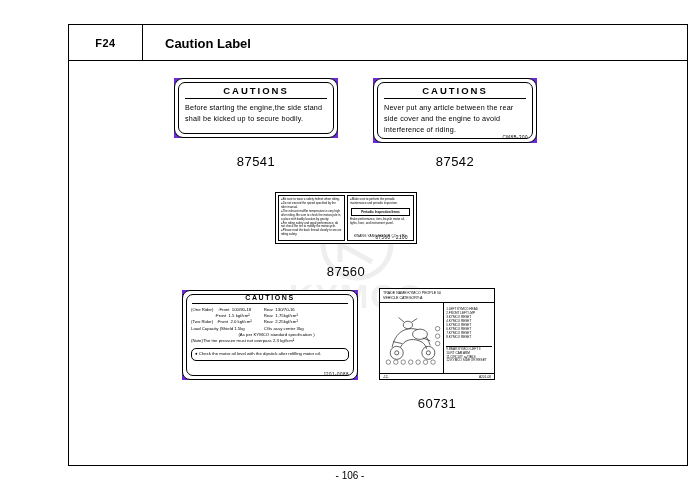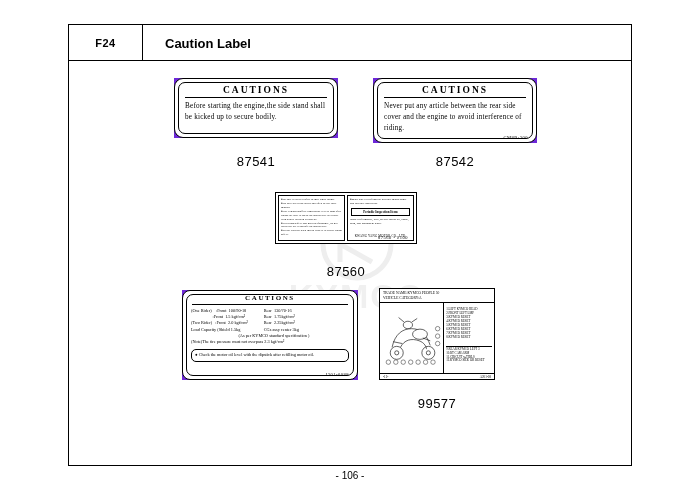--- a/index.html
+++ b/index.html
@@ -18,21 +18,21 @@
   .page {
     position: absolute;
     left: 0; top: 0;
     width: 700px;
     height: 495px;
   }
   .frame {
     position: absolute;
     left: 68px;
     top: 24px;
-    width: 564px;
+    width: 620px;
     height: 442px;
     border: 1px solid #000;
     box-sizing: border-box;
   }
   .header-row {
     position: absolute;
     left: 0; top: 0;
     width: 100%;
     height: 36px;
     border-bottom: 1px solid #000;
@@ -79,21 +79,20 @@
     width: 250px;
     height: 140px;
     pointer-events: none;
   }
 
   
   .label {
     position: absolute;
     box-sizing: border-box;
     background: #6d28d9;
-    font-family: Liberation Serif, serif;
   }
   .caution-box {
     border: 1px solid #000;
     border-radius: 9px;
     box-sizing: border-box;
     background: #fff;
     position: relative;
     width: 100%;
     height: 100%;
     padding: 4px 6px 4px 6px;
@@ -414,16 +413,16 @@
 11.CIRCUIT  №TIBLS
 12.KYMCO  SIDE  OR  RESET</div>
         </div>
       </div>
       <div class="b24-foot">
         <span>-12-</span>
         <span>A201-08</span>
       </div>
     </div>
   </div>
-  <div class="part-no" id="no-87224">99577</div>
+  <div class="part-no" id="no-87224">60731</div>
 
   <div class="footer-page">- 106 -</div>
 </div>
 
 </body></html>

